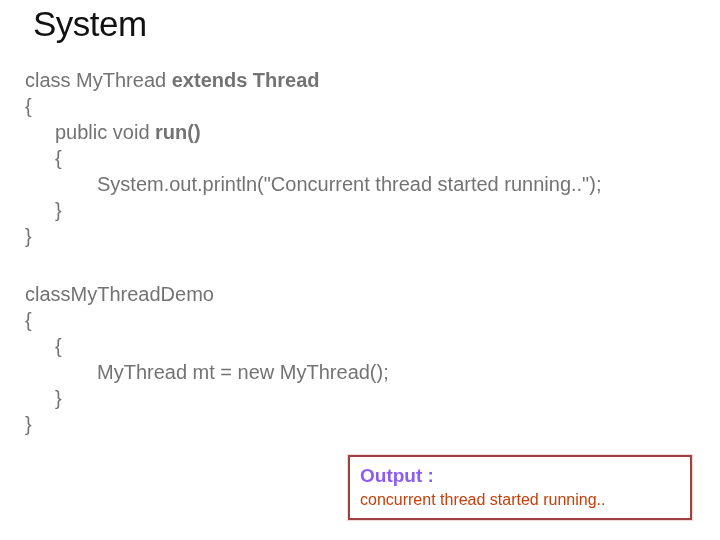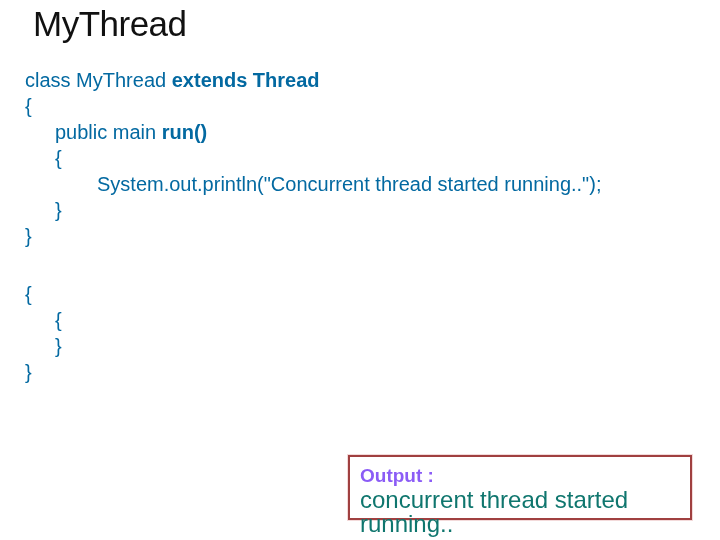--- a/index.html
+++ b/index.html
@@ -26,21 +26,21 @@
     letter-spacing: -0.5px;
     color: #111111;
     line-height: 1.25;
   }
   .code-block {
     position: absolute;
     left: 25px;
     top: 67px;
     font-size: 20px;
     line-height: 26px;
-    color: #0369a1;
+    color: #737373;
   }
   .code-line {
     height: 26px;
     white-space: pre;
   }
   .code-line.blank {
     height: 32px;
   }
   .indent-0 { padding-left: 0; }
   .indent-1 { padding-left: 30px; }
@@ -58,43 +58,45 @@
     background: #ffffff;
     padding: 7px 10px 0 10px;
   }
   .output-label {
     font-size: 19px;
     font-weight: bold;
     line-height: 24px;
     color: #8b5cf6;
   }
   .output-text {
-    font-size: 24px;
+    font-size: 16px;
     line-height: 24px;
-    color: #0f766e;
+    color: #c2410c;
   }
 </style>
 </head>
 <body>
 
 <div class="slide">
 
-  <h1 class="slide-title">MyThread</h1>
+  <h1 class="slide-title">System</h1>
 
   <div class="code-block">
       <div class="code-line indent-0"><span class="">class MyThread </span><span class="bold">extends Thread</span></div>
       <div class="code-line indent-0"><span class="">{</span></div>
-      <div class="code-line indent-1"><span class="">public main </span><span class="bold">run()</span></div>
+      <div class="code-line indent-1"><span class="">public void </span><span class="bold">run()</span></div>
       <div class="code-line indent-1"><span class="">{</span></div>
       <div class="code-line indent-2"><span class="">System.out.println("Concurrent thread started running..");</span></div>
       <div class="code-line indent-1"><span class="">}</span></div>
       <div class="code-line indent-0"><span class="">}</span></div>
       <div class="code-line indent-0 blank"></div>
+      <div class="code-line indent-0"><span class="">classMyThreadDemo</span></div>
       <div class="code-line indent-0"><span class="">{</span></div>
       <div class="code-line indent-1"><span class="">{</span></div>
+      <div class="code-line indent-2"><span class="">MyThread mt = new MyThread();</span></div>
       <div class="code-line indent-1"><span class="">}</span></div>
       <div class="code-line indent-0"><span class="">}</span></div>
     </div>
 
   <div class="output-box" style="border-color: rgb(160, 64, 64);">
     <div class="output-label">Output :</div>
     <div class="output-text">concurrent thread started running..</div>
   </div>
 
 </div>

